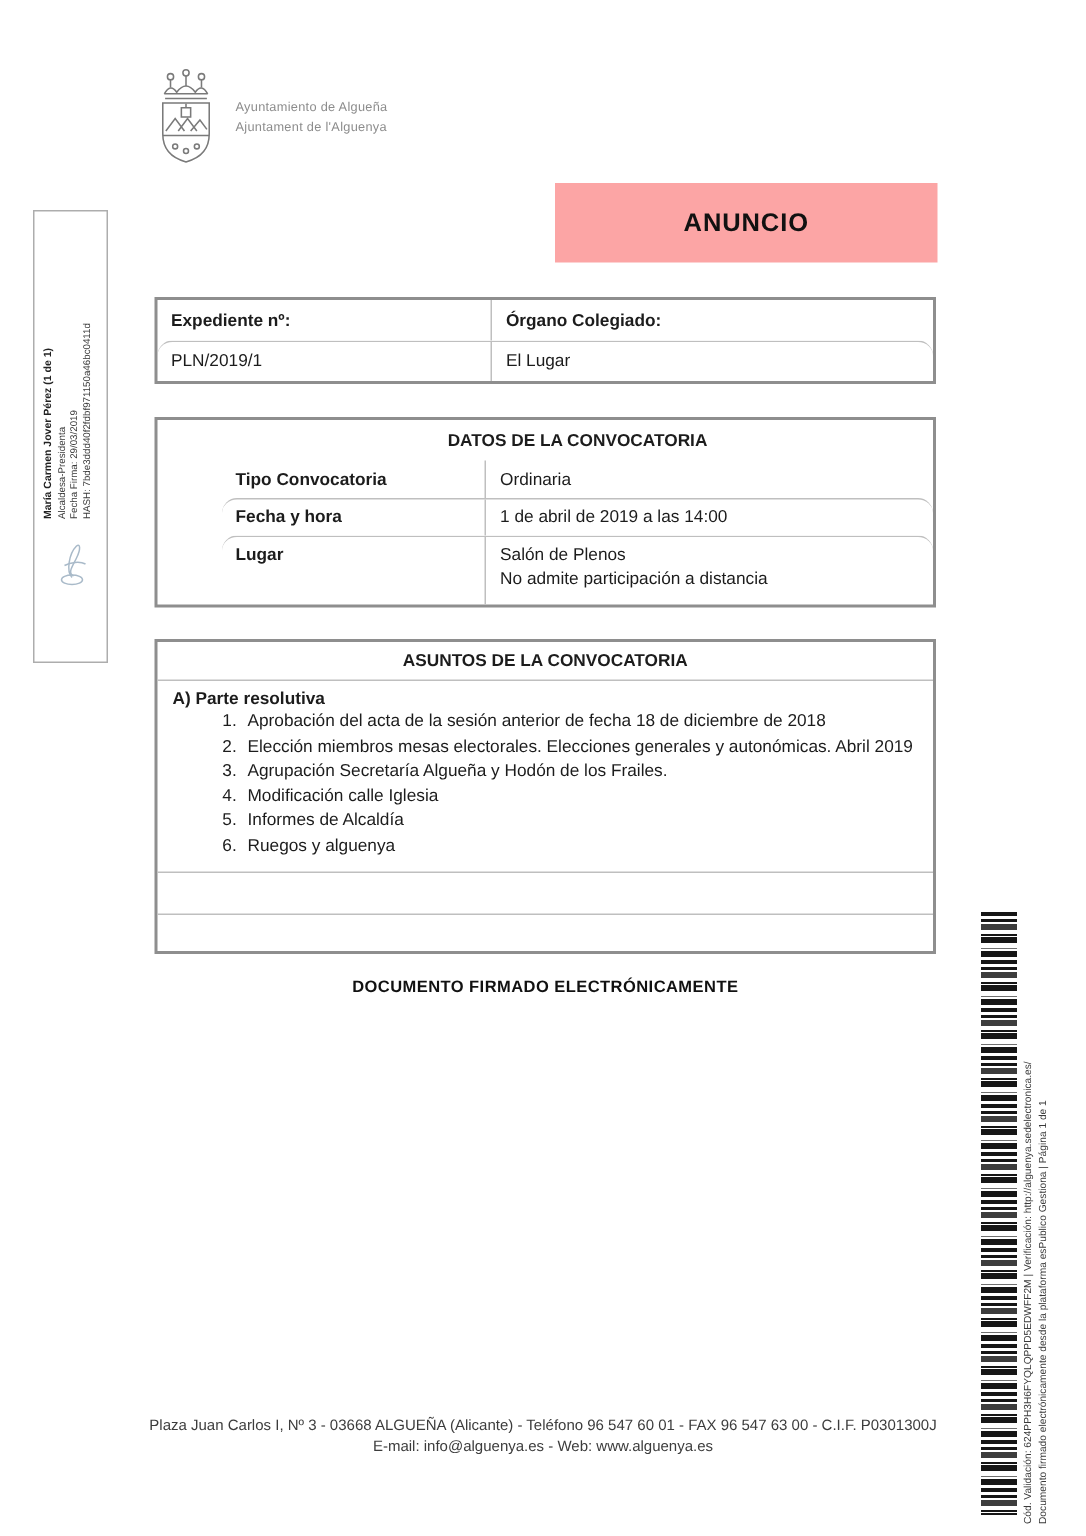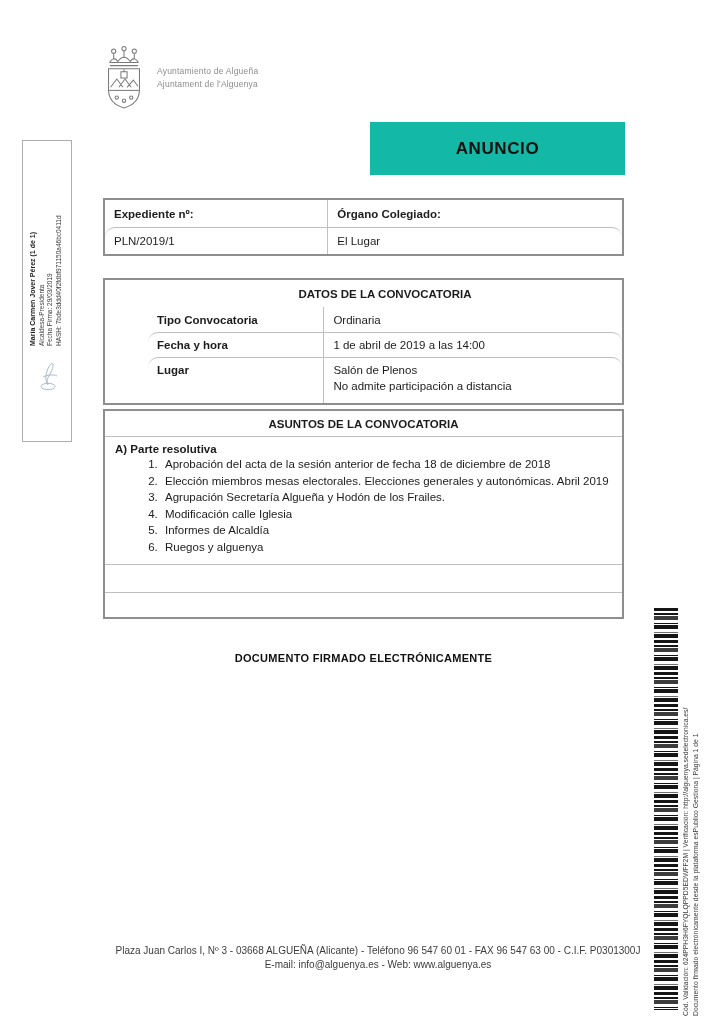--- a/index.html
+++ b/index.html
@@ -9,21 +9,21 @@
   }
   .page{position:absolute;inset:0;background:#fff;}
 
   
   .logo{position:absolute;left:103px;top:46px;display:flex;align-items:center;gap:12px;}
   .logo svg{display:block;}
   .logo-text{font-size:8.5px;line-height:13px;color:#8c8c8c;letter-spacing:.2px;}
 
   
   .title-box{
-    position:absolute;left:370px;top:122px;width:255px;height:53px;background:#14b8a6;
+    position:absolute;left:370px;top:122px;width:255px;height:53px;background:#fca5a5;
     display:flex;align-items:center;justify-content:center;
   }
   .title-box span{font-weight:bold;font-size:17px;letter-spacing:.6px;color:#111;}
 
   
   .tbl{position:absolute;left:103px;width:521px;border:2px solid #8e8e8e;background:#fff;box-sizing:border-box;}
   .trow{display:flex;box-sizing:border-box;}
   .trow + .trow{border-top:1px solid #bfbfbf;border-radius:10px;}
   .tcell{box-sizing:border-box;padding:0 9px;display:flex;flex-direction:column;justify-content:center;font-size:11.5px;}
   .tcell.lbl{font-weight:bold;}
@@ -41,37 +41,37 @@
   .tbl-datos .thead{height:27px;}
   .tbl-datos .r{min-height:25px;}
   .tbl-datos .c1{width:37%;}
   .tbl-datos .c2{width:63%;}
   .tbl-datos .r3{min-height:46px;}
   .tbl-datos .r3 .tcell{padding-top:4px;padding-bottom:4px;justify-content:flex-start;}
   .tbl-datos .r3 .tcell.lbl{justify-content:flex-start;padding-top:6px;}
   .tbl-datos .c2 div{line-height:16px;}
 
   
-  .tbl-asuntos{top:409px;}
+  .tbl-asuntos{top:426px;}
   .tbl-asuntos .thead{height:26px;}
   .tbl-asuntos .body{min-height:120px;padding:6px 10px 8px 10px;box-sizing:border-box;font-size:11.5px;}
   .tbl-asuntos .part-title{font-weight:bold;margin:0 0 1px 0;}
   .tbl-asuntos ol{margin:2px 0 0 0;padding-left:46px;}
   .tbl-asuntos li{line-height:15.5px;margin:0 0 1px 0;padding-left:4px;}
   .empty-row{height:27px;border-top:1px solid #bfbfbf;}
   .empty-row.last{height:24px;}
 
   
   .signed-note{
     position:absolute;left:103px;top:652px;width:521px;text-align:center;
     font-weight:bold;font-size:11px;letter-spacing:.3px;color:#111;
   }
 
   
-  .footer{position:absolute;left:78px;top:944px;width:600px;text-align:center;color:#3c3c3c;font-size:10px;line-height:14px;}
+  .footer{position:absolute;left:62px;top:944px;width:600px;text-align:center;color:#3c3c3c;font-size:10px;line-height:14px;}
 
   
   .sign-box{position:absolute;left:22px;top:140px;width:50px;height:302px;border:1px solid #adadad;box-sizing:border-box;background:#fff;}
   .vtext{position:absolute;transform:rotate(-90deg);transform-origin:left top;white-space:nowrap;}
   .sign-text{left:29px;top:346px;width:132px;font-size:6.5px;line-height:8.5px;color:#3a3a3a;}
   .sign-text .signer{font-weight:bold;font-size:7px;color:#222;}
   .signature-glyph{position:absolute;left:37px;top:360px;}
 
   
   .barcode{

